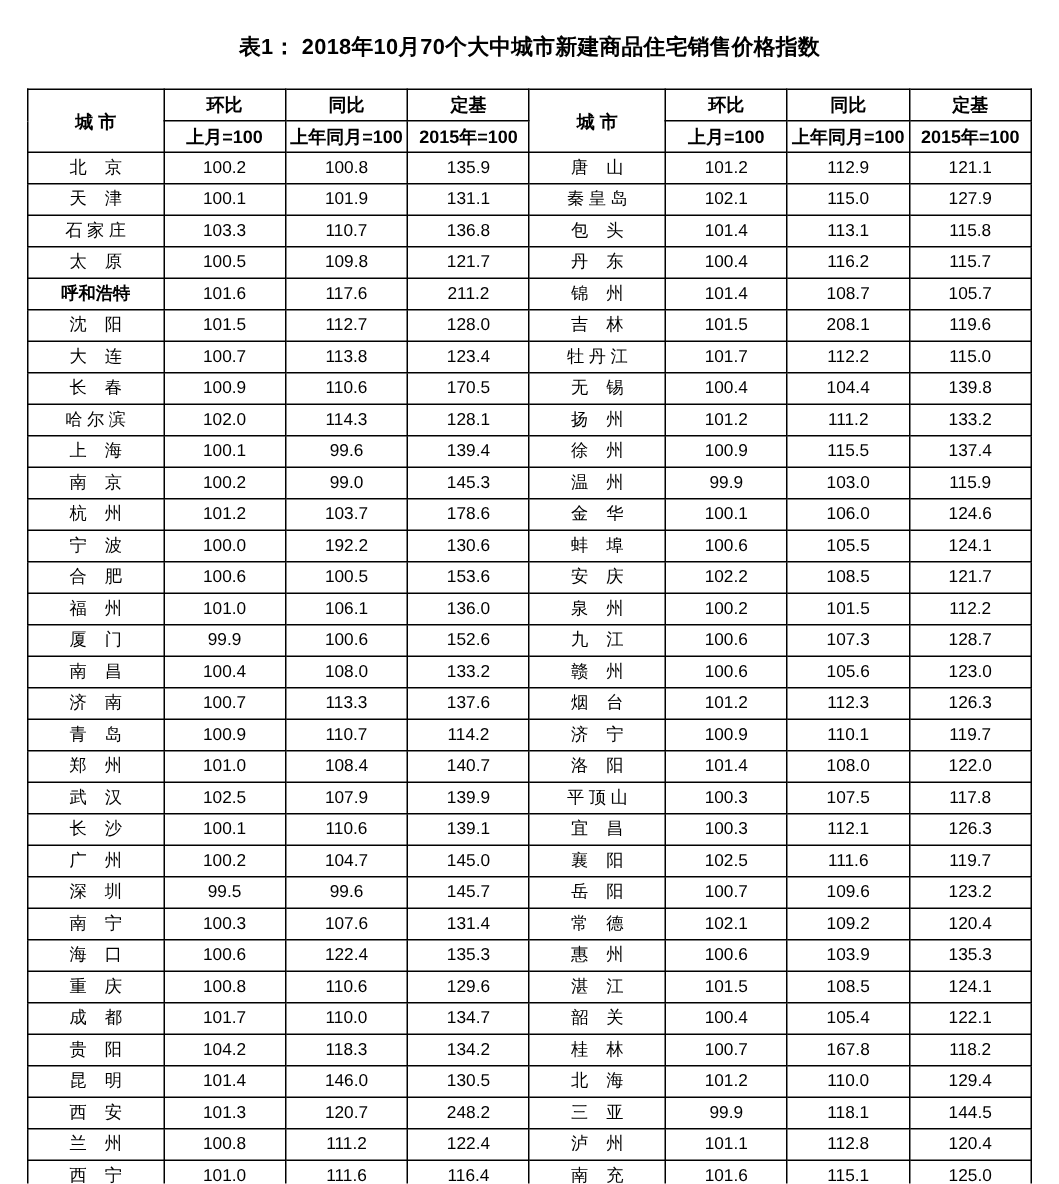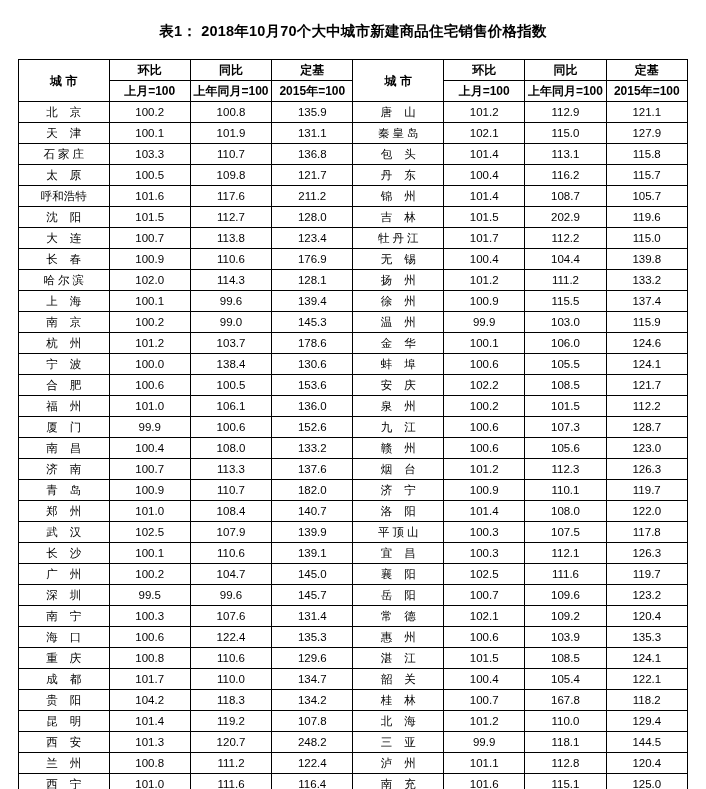--- a/index.html
+++ b/index.html
@@ -60,21 +60,21 @@
   col.c-num2 { width: 79px; }
 
   td.city {
     text-align: center;
     letter-spacing: 0px;
     font-size: 12px;
   }
   
   td.city span.n2 { letter-spacing: 12px; padding-left: 12px; }
   td.city span.n3 { letter-spacing: 3px;  padding-left: 3px; }
-  td.city span.n4 { letter-spacing: 0px; }
+  td.city span.n4 { letter-spacing: 0px; font-weight: bold; }
   td.num { font-size: 11.5px; }
 
   
   table.grid { border: 1px solid #000; }
   .hdr-row th { height: 22px; }
 </style>
 </head>
 <body>
 
 <div class="page">
@@ -162,38 +162,38 @@
           <td class="num">108.7</td>
           <td class="num">105.7</td>
         </tr>
         <tr>
           <td class="city"><span class="n2">沈阳</span></td>
           <td class="num">101.5</td>
           <td class="num">112.7</td>
           <td class="num">128.0</td>
           <td class="city"><span class="n2">吉林</span></td>
           <td class="num">101.5</td>
-          <td class="num">202.9</td>
+          <td class="num">208.1</td>
           <td class="num">119.6</td>
         </tr>
         <tr>
           <td class="city"><span class="n2">大连</span></td>
           <td class="num">100.7</td>
           <td class="num">113.8</td>
           <td class="num">123.4</td>
           <td class="city"><span class="n3">牡丹江</span></td>
           <td class="num">101.7</td>
           <td class="num">112.2</td>
           <td class="num">115.0</td>
         </tr>
         <tr>
           <td class="city"><span class="n2">长春</span></td>
           <td class="num">100.9</td>
           <td class="num">110.6</td>
-          <td class="num">176.9</td>
+          <td class="num">170.5</td>
           <td class="city"><span class="n2">无锡</span></td>
           <td class="num">100.4</td>
           <td class="num">104.4</td>
           <td class="num">139.8</td>
         </tr>
         <tr>
           <td class="city"><span class="n3">哈尔滨</span></td>
           <td class="num">102.0</td>
           <td class="num">114.3</td>
           <td class="num">128.1</td>
@@ -228,21 +228,21 @@
           <td class="num">103.7</td>
           <td class="num">178.6</td>
           <td class="city"><span class="n2">金华</span></td>
           <td class="num">100.1</td>
           <td class="num">106.0</td>
           <td class="num">124.6</td>
         </tr>
         <tr>
           <td class="city"><span class="n2">宁波</span></td>
           <td class="num">100.0</td>
-          <td class="num">138.4</td>
+          <td class="num">192.2</td>
           <td class="num">130.6</td>
           <td class="city"><span class="n2">蚌埠</span></td>
           <td class="num">100.6</td>
           <td class="num">105.5</td>
           <td class="num">124.1</td>
         </tr>
         <tr>
           <td class="city"><span class="n2">合肥</span></td>
           <td class="num">100.6</td>
           <td class="num">100.5</td>
@@ -289,21 +289,21 @@
           <td class="num">137.6</td>
           <td class="city"><span class="n2">烟台</span></td>
           <td class="num">101.2</td>
           <td class="num">112.3</td>
           <td class="num">126.3</td>
         </tr>
         <tr>
           <td class="city"><span class="n2">青岛</span></td>
           <td class="num">100.9</td>
           <td class="num">110.7</td>
-          <td class="num">182.0</td>
+          <td class="num">114.2</td>
           <td class="city"><span class="n2">济宁</span></td>
           <td class="num">100.9</td>
           <td class="num">110.1</td>
           <td class="num">119.7</td>
         </tr>
         <tr>
           <td class="city"><span class="n2">郑州</span></td>
           <td class="num">101.0</td>
           <td class="num">108.4</td>
           <td class="num">140.7</td>
@@ -398,22 +398,22 @@
           <td class="num">118.3</td>
           <td class="num">134.2</td>
           <td class="city"><span class="n2">桂林</span></td>
           <td class="num">100.7</td>
           <td class="num">167.8</td>
           <td class="num">118.2</td>
         </tr>
         <tr>
           <td class="city"><span class="n2">昆明</span></td>
           <td class="num">101.4</td>
-          <td class="num">119.2</td>
-          <td class="num">107.8</td>
+          <td class="num">146.0</td>
+          <td class="num">130.5</td>
           <td class="city"><span class="n2">北海</span></td>
           <td class="num">101.2</td>
           <td class="num">110.0</td>
           <td class="num">129.4</td>
         </tr>
         <tr>
           <td class="city"><span class="n2">西安</span></td>
           <td class="num">101.3</td>
           <td class="num">120.7</td>
           <td class="num">248.2</td>

